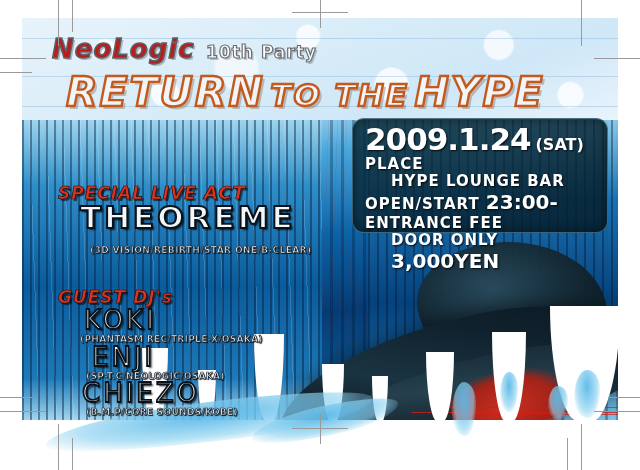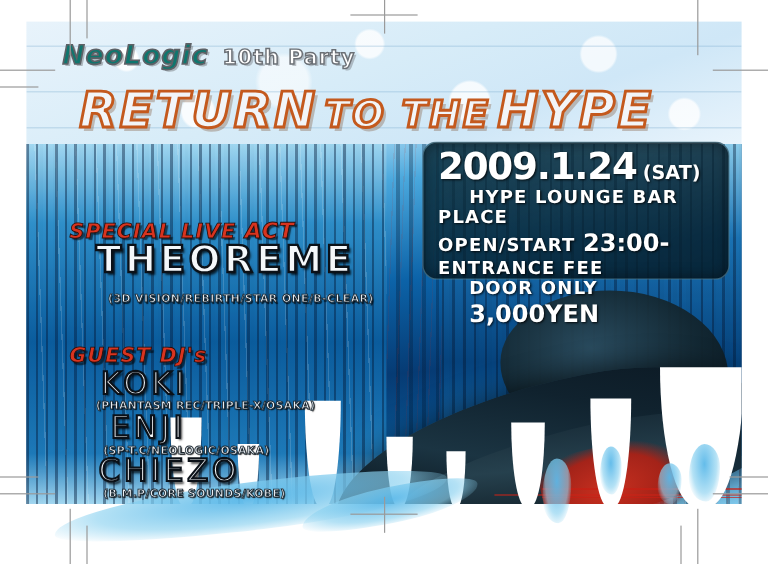--- a/index.html
+++ b/index.html
@@ -77,22 +77,22 @@
 
   
   .drip{position:absolute;background:#ffffff;border-radius:50% 50% 42% 42%/0 0 100% 100%;}
 
   .bluesplash{position:absolute;background:
       radial-gradient(ellipse at 50% 35%, rgba(92,185,233,.95) 0%, rgba(140,210,240,.65) 55%, rgba(190,230,248,0) 80%);
       border-radius:50% 50% 45% 55%/60% 40% 60% 40%;}
 
   
   .brand{position:absolute;left:52px;top:34px;letter-spacing:1px;}
-  .brand .neo{font-family:"DejaVu Sans",sans-serif;font-weight:bold;font-size:22px;
-      font-style:italic;color:#0f766e;
+  .brand .neo{font-family:"DejaVu Sans",sans-serif;font-weight:bold;font-size:26px;
+      font-style:italic;color:#b91c1c;
       -webkit-text-stroke:1.4px #5d6166;text-shadow:2px 2px 0 rgba(120,125,130,.5);}
   .brand .party{font-family:"DejaVu Sans",sans-serif;font-weight:bold;font-size:17px;
       color:#ffffff;-webkit-text-stroke:1.2px #6b7076;margin-left:6px;
       text-shadow:2px 2px 0 rgba(120,125,130,.45);}
 
   .maintitle{position:absolute;left:66px;top:68px;white-space:nowrap;
       font-family:"DejaVu Sans",sans-serif;font-weight:bold;font-style:italic;
       color:#f2f5f8;-webkit-text-stroke:2.4px #c4591d;
       text-shadow:3px 3px 0 rgba(130,90,60,.35);}
   .maintitle .big{font-size:41px;letter-spacing:2px;}
@@ -193,22 +193,22 @@
   <div class="maintitle">
     <span class="big">RETURN</span>
     <span class="small">TO THE</span>
     <span class="big">HYPE</span>
   </div>
 
   <div class="info">
     <div class="date">
       <span>2009.1.24</span><span class="sat">(SAT)</span>
     </div>
+    <div class="row">PLACE</div>
     <div class="row indent">HYPE LOUNGE BAR</div>
-    <div class="row">PLACE</div>
     <div class="row">
       <span class="inline">OPEN/START</span>
       <span class="inline big2">23:00-</span>
     </div>
     <div class="row">ENTRANCE FEE</div>
     <div class="row indent">
       <span class="inline">DOOR ONLY</span>
       <span class="inline big2">3,000YEN</span>
     </div>
   </div>

